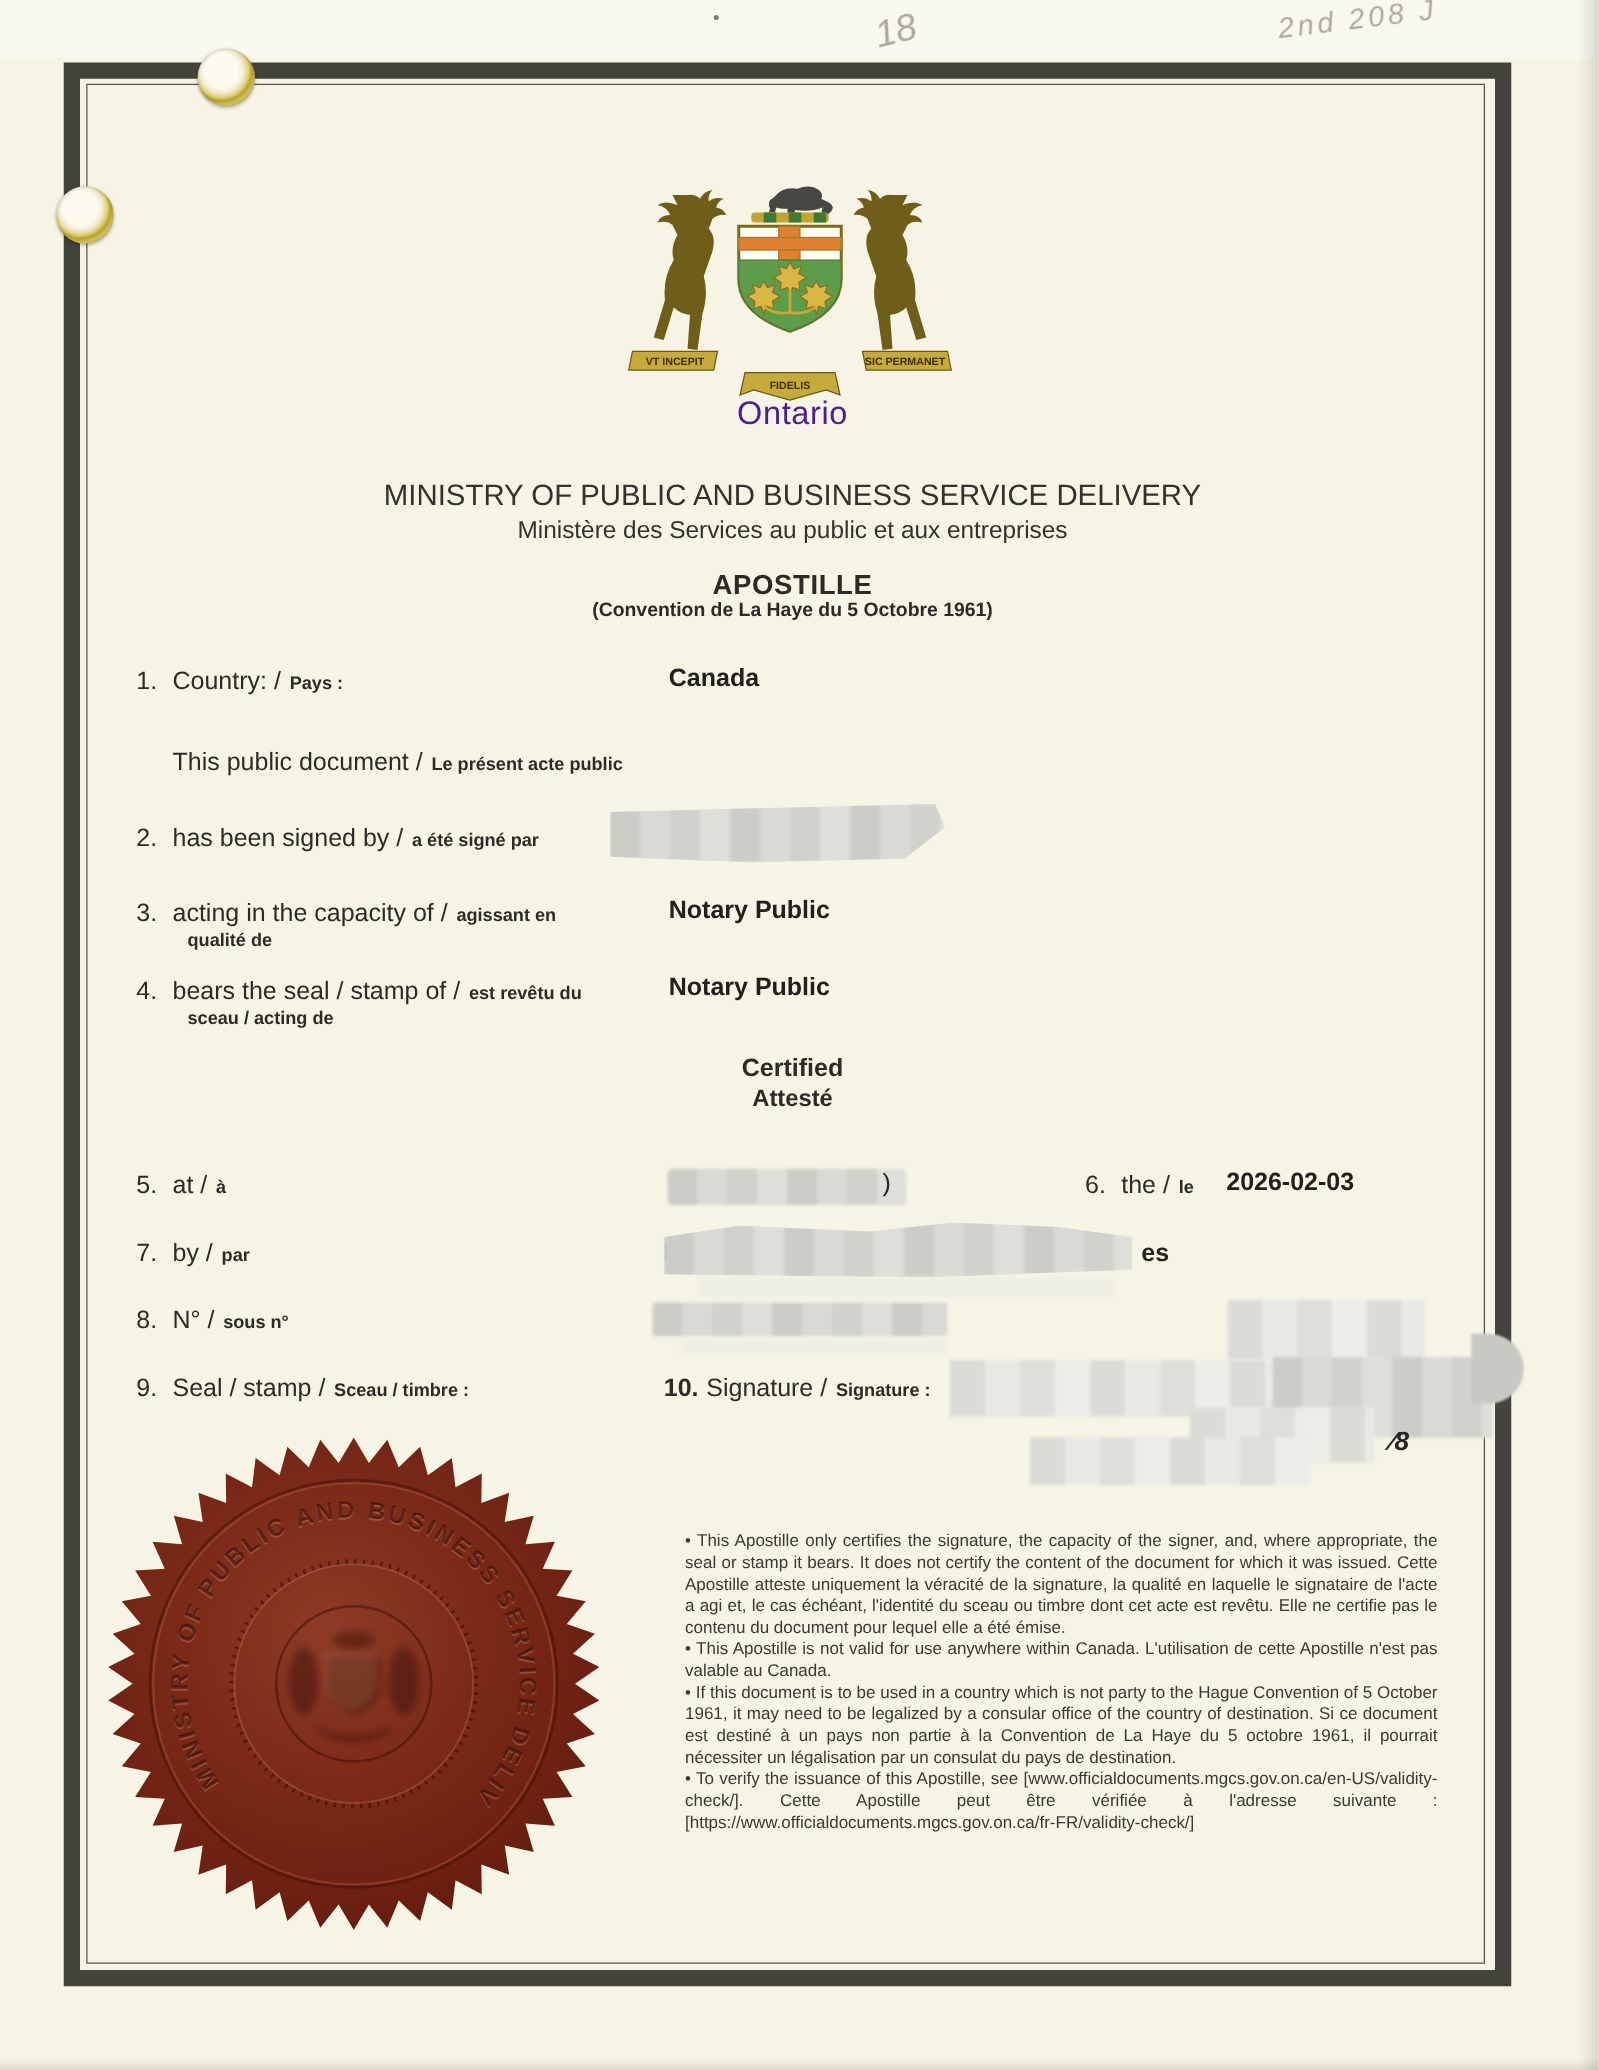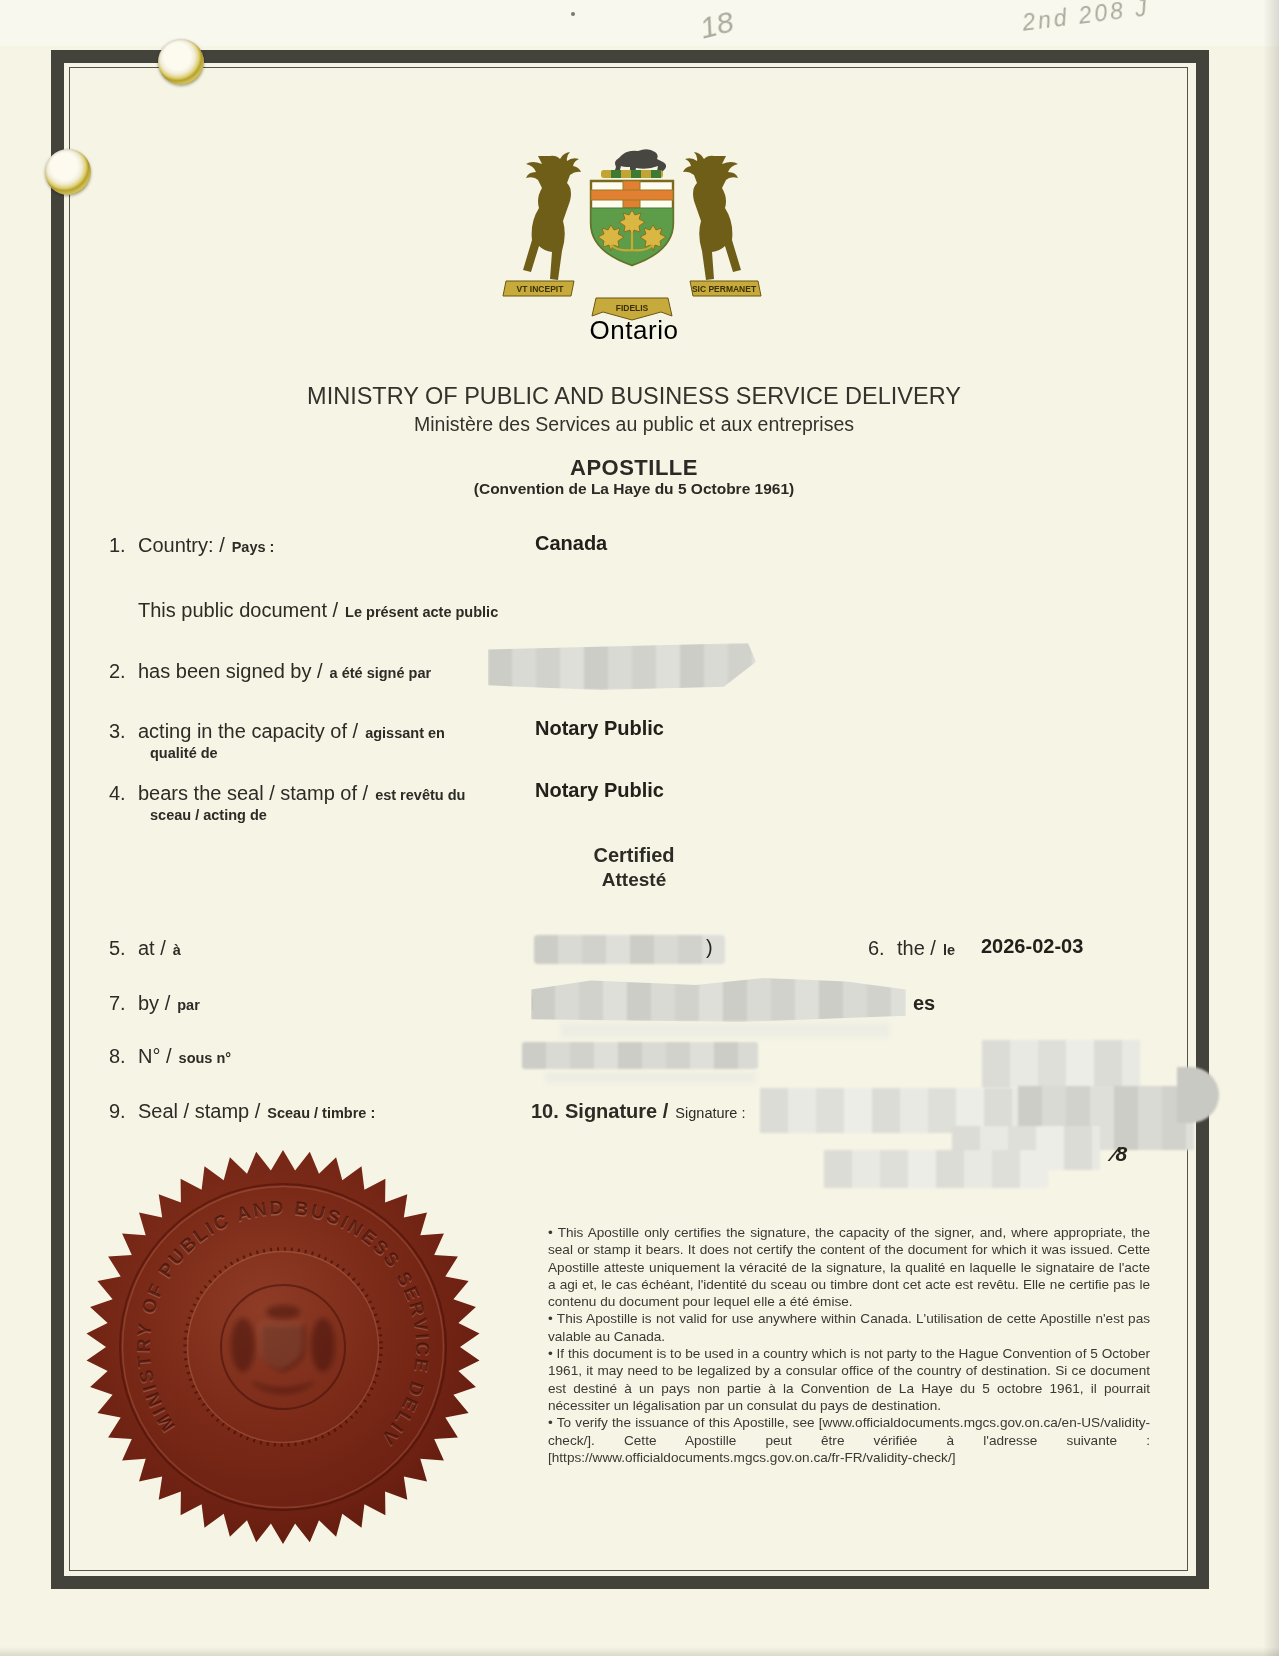--- a/index.html
+++ b/index.html
@@ -28,21 +28,21 @@
   #pencil-18{left:700px;top:8px;font-size:30px;transform:rotate(-14deg);}
   #pencil-tr{left:1022px;top:2px;font-size:23px;letter-spacing:3px;transform:rotate(-7deg);}
   .speck{position:absolute;width:4px;height:4px;border-radius:50%;background:#7b796e;}
 
   
   .center-line{position:absolute;left:634px;transform:translateX(-50%);white-space:nowrap;}
   #ministry-en{top:383px;font-size:23.5px;color:#33322c;}
   #ministry-fr{top:413px;font-size:19.5px;color:#33322c;text-align:center;}
   #apostille-title{top:455px;font-size:22px;font-weight:bold;letter-spacing:.5px;color:#2b2a25;}
   #apostille-subtitle{top:480px;font-size:15.5px;font-weight:bold;color:#2b2a25;}
-  #ontario-wordmark{top:315px;font-size:26px;color:#000000;letter-spacing:.5px;}
+  #ontario-wordmark{top:315px;font-size:26px;color:#4c1d95;letter-spacing:.5px;}
 
   
   .row{position:absolute;left:109px;white-space:nowrap;}
   .num{display:inline-block;width:29px;font-size:20px;}
   .en{font-size:20px;}
   .fr{font-size:14.5px;font-weight:bold;margin-left:7px;}
   .fr-cont{position:absolute;left:138px;font-size:14.5px;font-weight:bold;white-space:nowrap;margin-left:12px;}
   .val{position:absolute;font-size:20px;font-weight:bold;color:#21201b;white-space:nowrap;}
   #row-country{top:534px;} #val-country{left:535px;top:532px;}
   #row-intro{top:599px;left:138px;}
@@ -51,22 +51,22 @@
   #row-sealof{top:782px;} #sealof-fr2{top:807px;} #val-sealof{left:535px;top:779px;}
   #certified-en{top:844px;font-size:20px;font-weight:bold;}
   #certified-fr{top:869px;font-size:19px;font-weight:bold;}
   #row-at{top:937px;}
   #row-the{top:937px;left:868px;} #val-date{left:981px;top:935px;}
   #row-by{top:992px;}
   #row-number{top:1045px;}
   #row-seal{top:1100px;}
   #row-signature{top:1100px;left:531px;}
   .num10{display:inline-block;width:34px;font-size:20px;font-weight:bold;}
-  .en-b{font-size:20px;font-weight:bold;}
-  .fr-r{font-size:14.5px;font-weight:normal;margin-left:7px;}
+  .en-b{font-size:20px;font-weight:normal;}
+  .fr-r{font-size:14.5px;font-weight:bold;margin-left:7px;}
   .frag{position:absolute;font-size:20px;font-weight:bold;color:#26251f;}
 
   
   .px{position:absolute;filter:blur(1.1px);
     background-color:#d6d6d0;
     background-image:
       repeating-linear-gradient(90deg,#cdcdc7 0 24px,#dadad4 24px 48px,#d2d2cc 48px 72px,#dfdfd9 72px 96px),
       repeating-linear-gradient(0deg,rgba(255,255,255,.30) 0 16px,rgba(0,0,0,.05) 16px 32px);
   }
   .px-light{position:absolute;filter:blur(1.1px);

